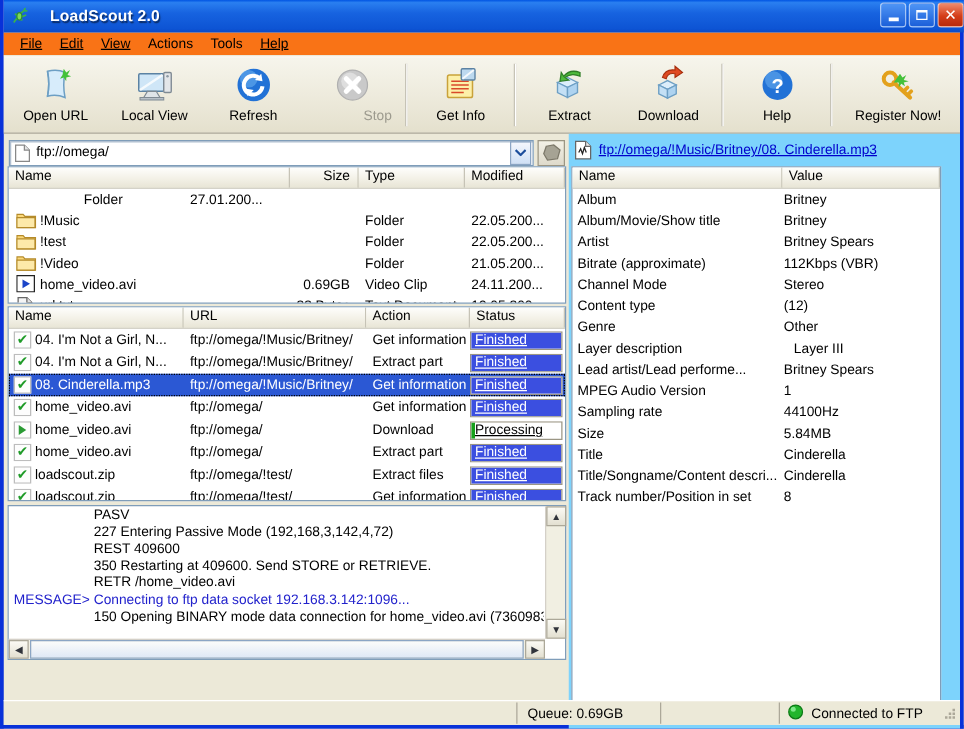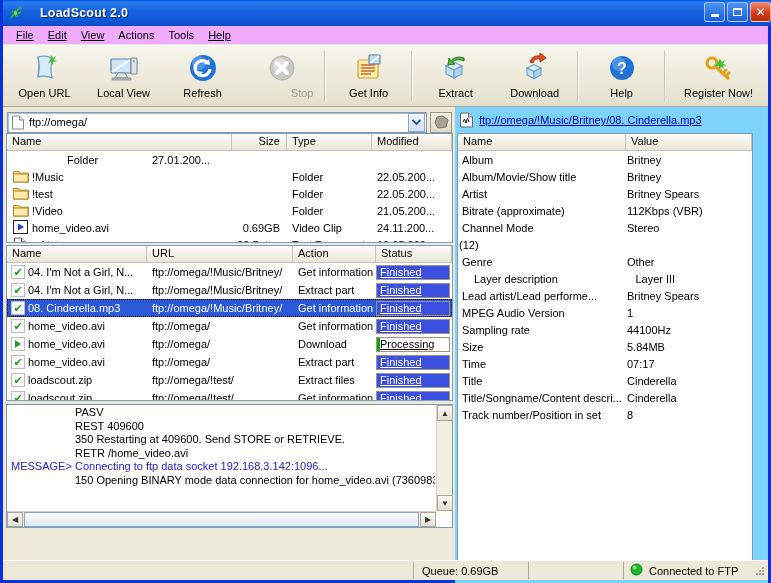--- a/index.html
+++ b/index.html
@@ -25,21 +25,21 @@
         box-sizing:border-box;display:flex;align-items:center;justify-content:center;
         color:#fff;font-size:10px;font-weight:bold;line-height:1;}
   .wbtn.min{background:linear-gradient(to bottom,#4f95f5,#1b5fd9);}
   .wbtn.max{background:linear-gradient(to bottom,#4f95f5,#1b5fd9);}
   .wbtn.close{background:linear-gradient(to bottom,#f08a6c,#d43d18 55%,#b92a0c);}
   .glyph-min{display:block;width:8px;height:3px;background:#fff;margin-top:6px;}
   .glyph-max{display:block;width:9px;height:8px;border:1px solid #fff;border-top-width:2px;box-sizing:border-box;}
   .glyph-close{font-size:12px;line-height:12px;font-family:"DejaVu Sans",sans-serif;}
 
   
-  .menubar{height:18px;background:#f0abfc;display:flex;align-items:center;
+  .menubar{height:18px;background:#f97316;display:flex;align-items:center;
            padding-left:6px;border-bottom:1px solid #ece9d8;}
   .menu-item{padding:1px 7px;color:#000;font-size:11px;}
   .menu-item u{text-decoration:underline;}
 
   
   .toolbar{height:60px;background:linear-gradient(to bottom,#f6f5ec 0%,#eeebdd 50%,#e4e0cd 100%);
     border-top:1px solid #fff;border-bottom:1px solid #aca899;
     display:flex;align-items:stretch;padding-left:2px;}
   .tb{width:84px;display:flex;flex-direction:column;align-items:center;
       justify-content:flex-start;padding-top:6px;}
@@ -540,20 +540,21 @@
                 </div>
               </div>
             </div>
           </div>
       </div>
 
       <div id="log">
         <div class="logarea">
           <div class="logtext" id="log-lines">
               <div class="logline"><span class="pre tag"></span>PASV</div>
+              <div class="logline"><span class="pre tag"></span>227 Entering Passive Mode (192,168,3,142,4,72)</div>
               <div class="logline"><span class="pre tag"></span>REST 409600</div>
               <div class="logline"><span class="pre tag"></span>350 Restarting at 409600. Send STORE or RETRIEVE.</div>
               <div class="logline"><span class="pre tag"></span>RETR /home_video.avi</div>
               <div class="logline msg"><span class="pre tag">MESSAGE&gt;</span>Connecting to ftp data socket 192.168.3.142:1096...</div>
               <div class="logline"><span class="pre tag"></span>150 Opening BINARY mode data connection for home_video.avi (73609830</div>
             </div>
 
           <div class="vsb">
             <div class="sbbtn" style="left:0;top:0;width:16px;height:16px;">▲</div>
             <div class="sbbtn" style="left:0;bottom:0;width:16px;height:16px;">▼</div>
@@ -599,49 +600,46 @@
             </div>
             <div class="row">
               <div class="cell" style="width:168px;padding-left:4px">Bitrate (approximate)</div>
               <div class="cell" style="width:126px;padding-left:1px">112Kbps (VBR)</div>
             </div>
             <div class="row">
               <div class="cell" style="width:168px;padding-left:4px">Channel Mode</div>
               <div class="cell" style="width:126px;padding-left:1px">Stereo</div>
             </div>
             <div class="row">
+              <div class="cell" style="width:168px;padding-left:4px">Content type</div>
               <div class="cell" style="width:126px;padding-left:1px">(12)</div>
             </div>
             <div class="row">
               <div class="cell" style="width:168px;padding-left:4px">Genre</div>
               <div class="cell" style="width:126px;padding-left:1px">Other</div>
             </div>
             <div class="row">
-              <div class="cell" style="width:188px;padding-left:16px">Layer description</div>
+              <div class="cell" style="width:188px;padding-left:4px">Layer description</div>
               <div class="cell" style="width:126px;padding-left:1px">Layer III</div>
             </div>
             <div class="row">
               <div class="cell" style="width:168px;padding-left:4px">Lead artist/Lead performe...</div>
               <div class="cell" style="width:126px;padding-left:1px">Britney Spears</div>
             </div>
             <div class="row">
               <div class="cell" style="width:168px;padding-left:4px">MPEG Audio Version</div>
               <div class="cell" style="width:126px;padding-left:1px">1</div>
             </div>
             <div class="row">
               <div class="cell" style="width:168px;padding-left:4px">Sampling rate</div>
               <div class="cell" style="width:126px;padding-left:1px">44100Hz</div>
             </div>
             <div class="row">
               <div class="cell" style="width:168px;padding-left:4px">Size</div>
               <div class="cell" style="width:126px;padding-left:1px">5.84MB</div>
-            </div>
-            <div class="row">
-              <div class="cell" style="width:168px;padding-left:4px">Time</div>
-              <div class="cell" style="width:126px;padding-left:1px">07:17</div>
             </div>
             <div class="row">
               <div class="cell" style="width:168px;padding-left:4px">Title</div>
               <div class="cell" style="width:126px;padding-left:1px">Cinderella</div>
             </div>
             <div class="row">
               <div class="cell" style="width:168px;padding-left:4px">Title/Songname/Content descri...</div>
               <div class="cell" style="width:126px;padding-left:1px">Cinderella</div>
             </div>
             <div class="row">

